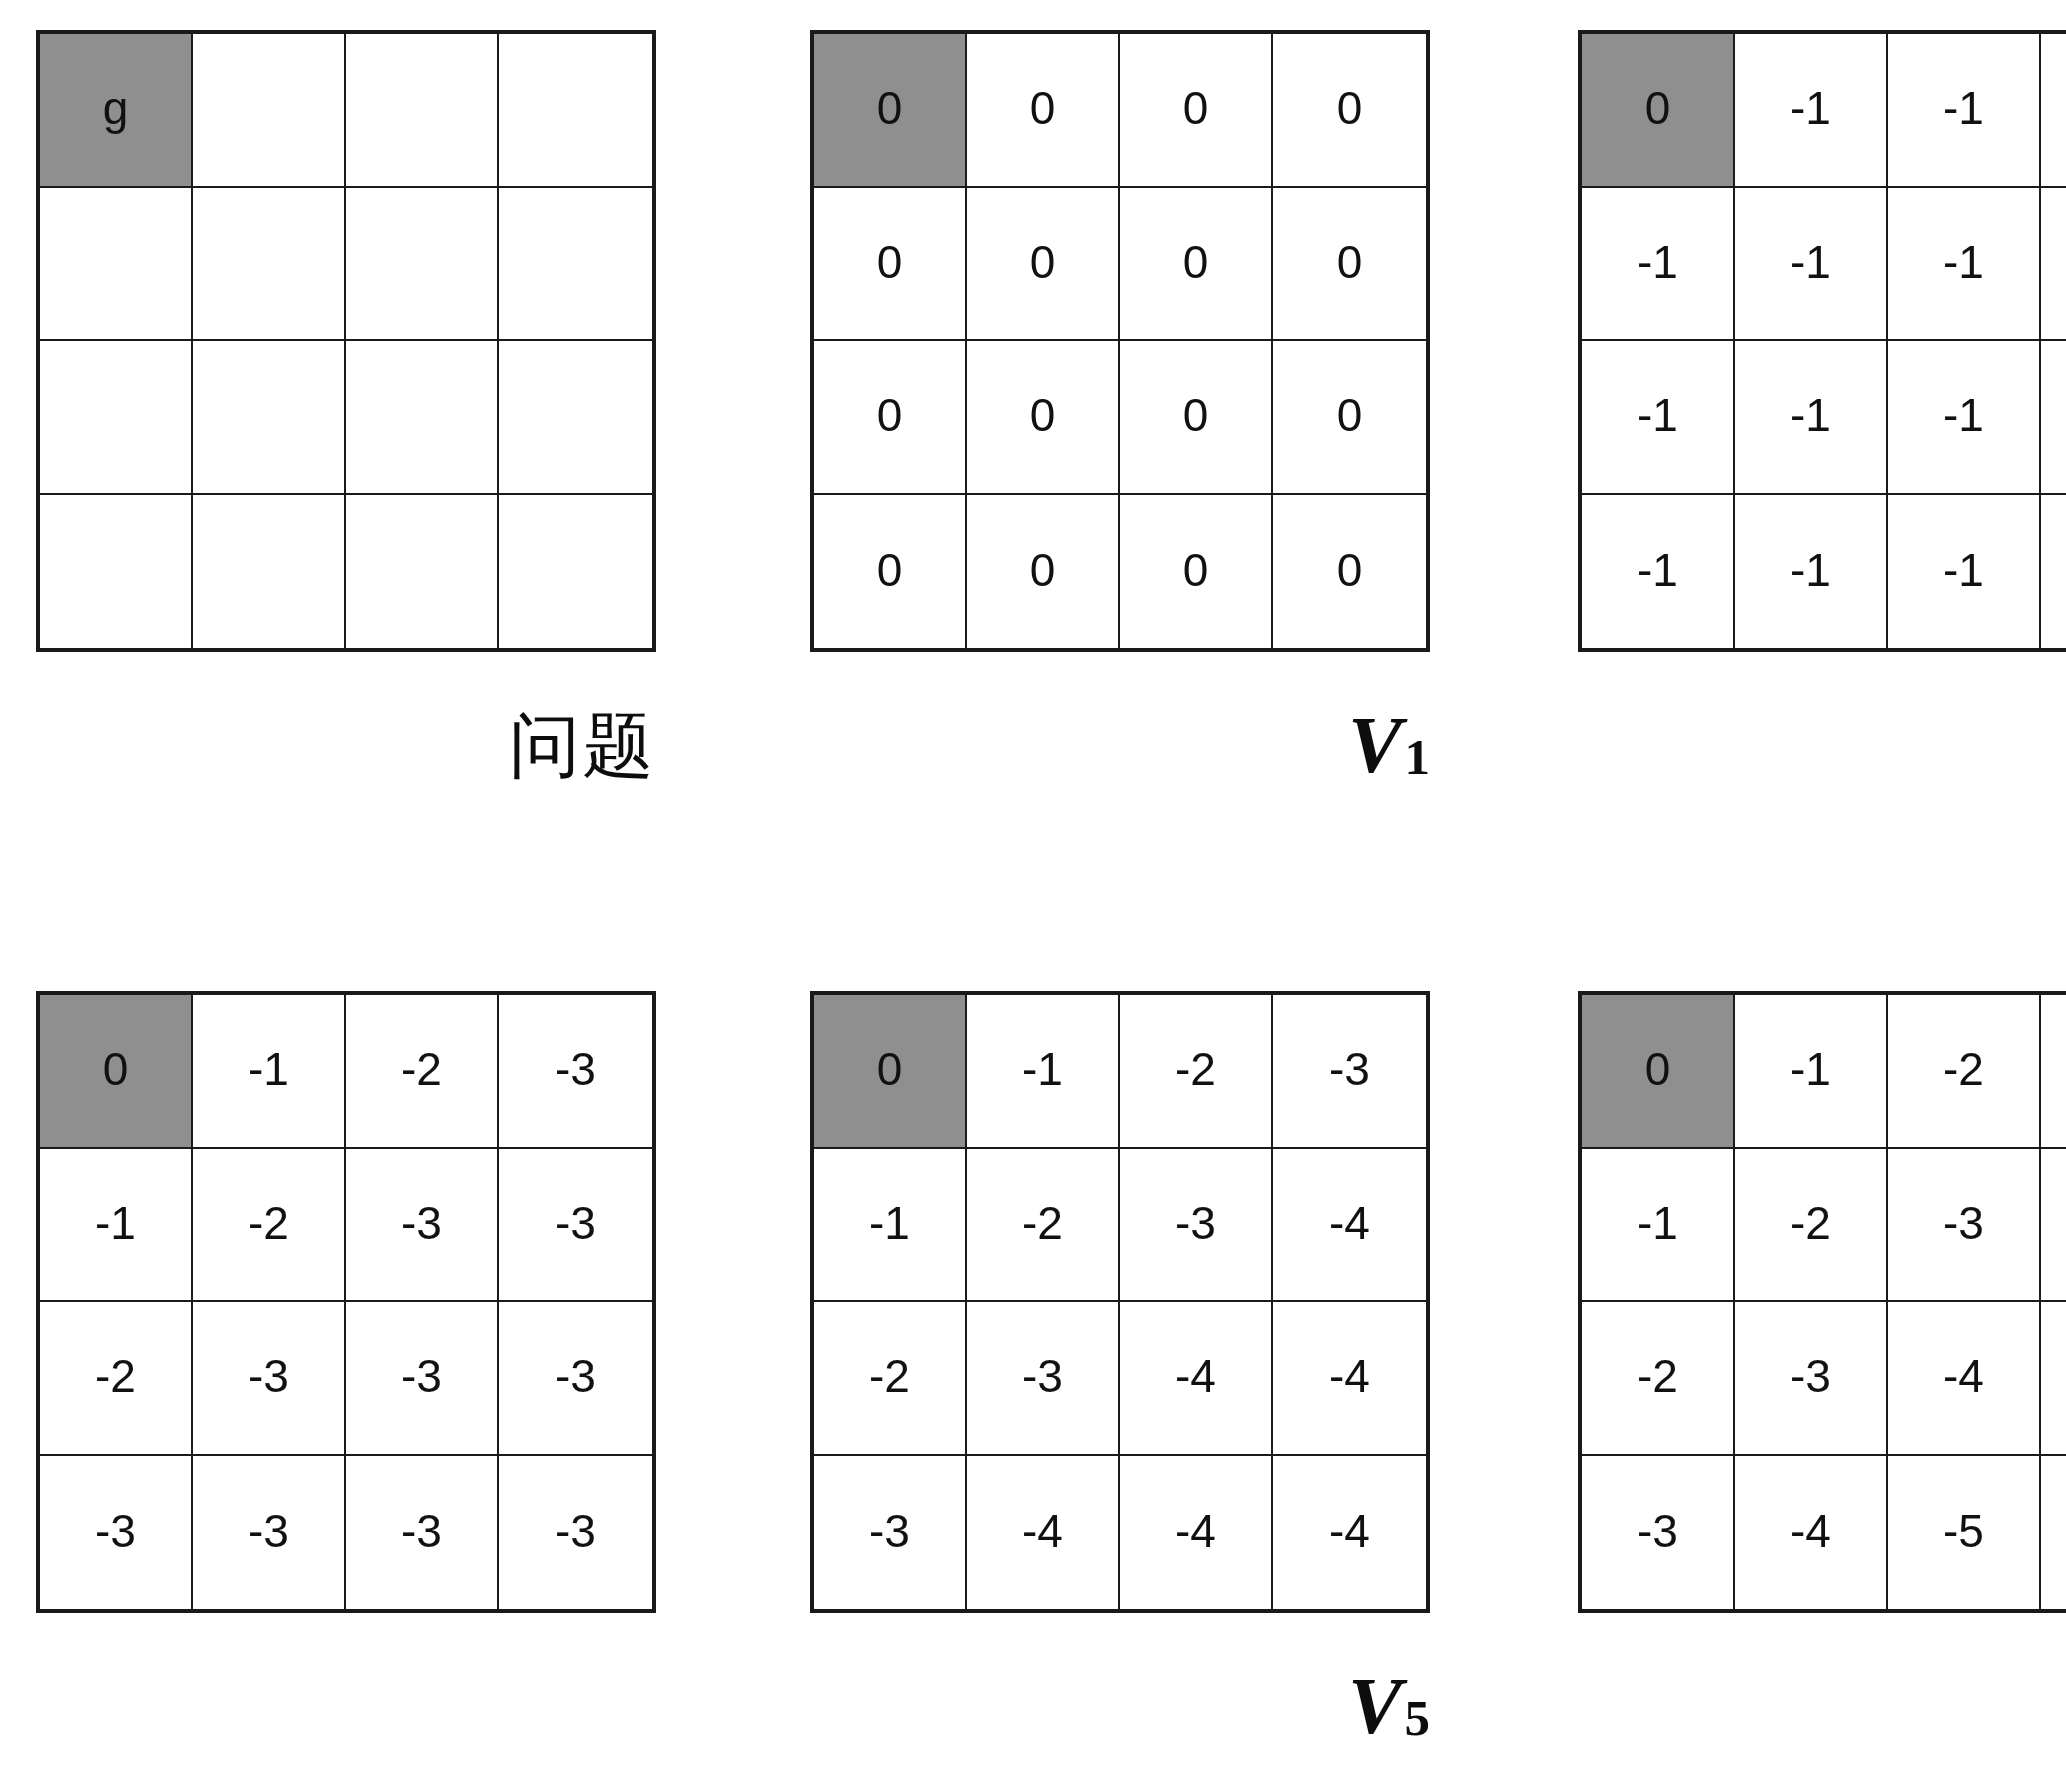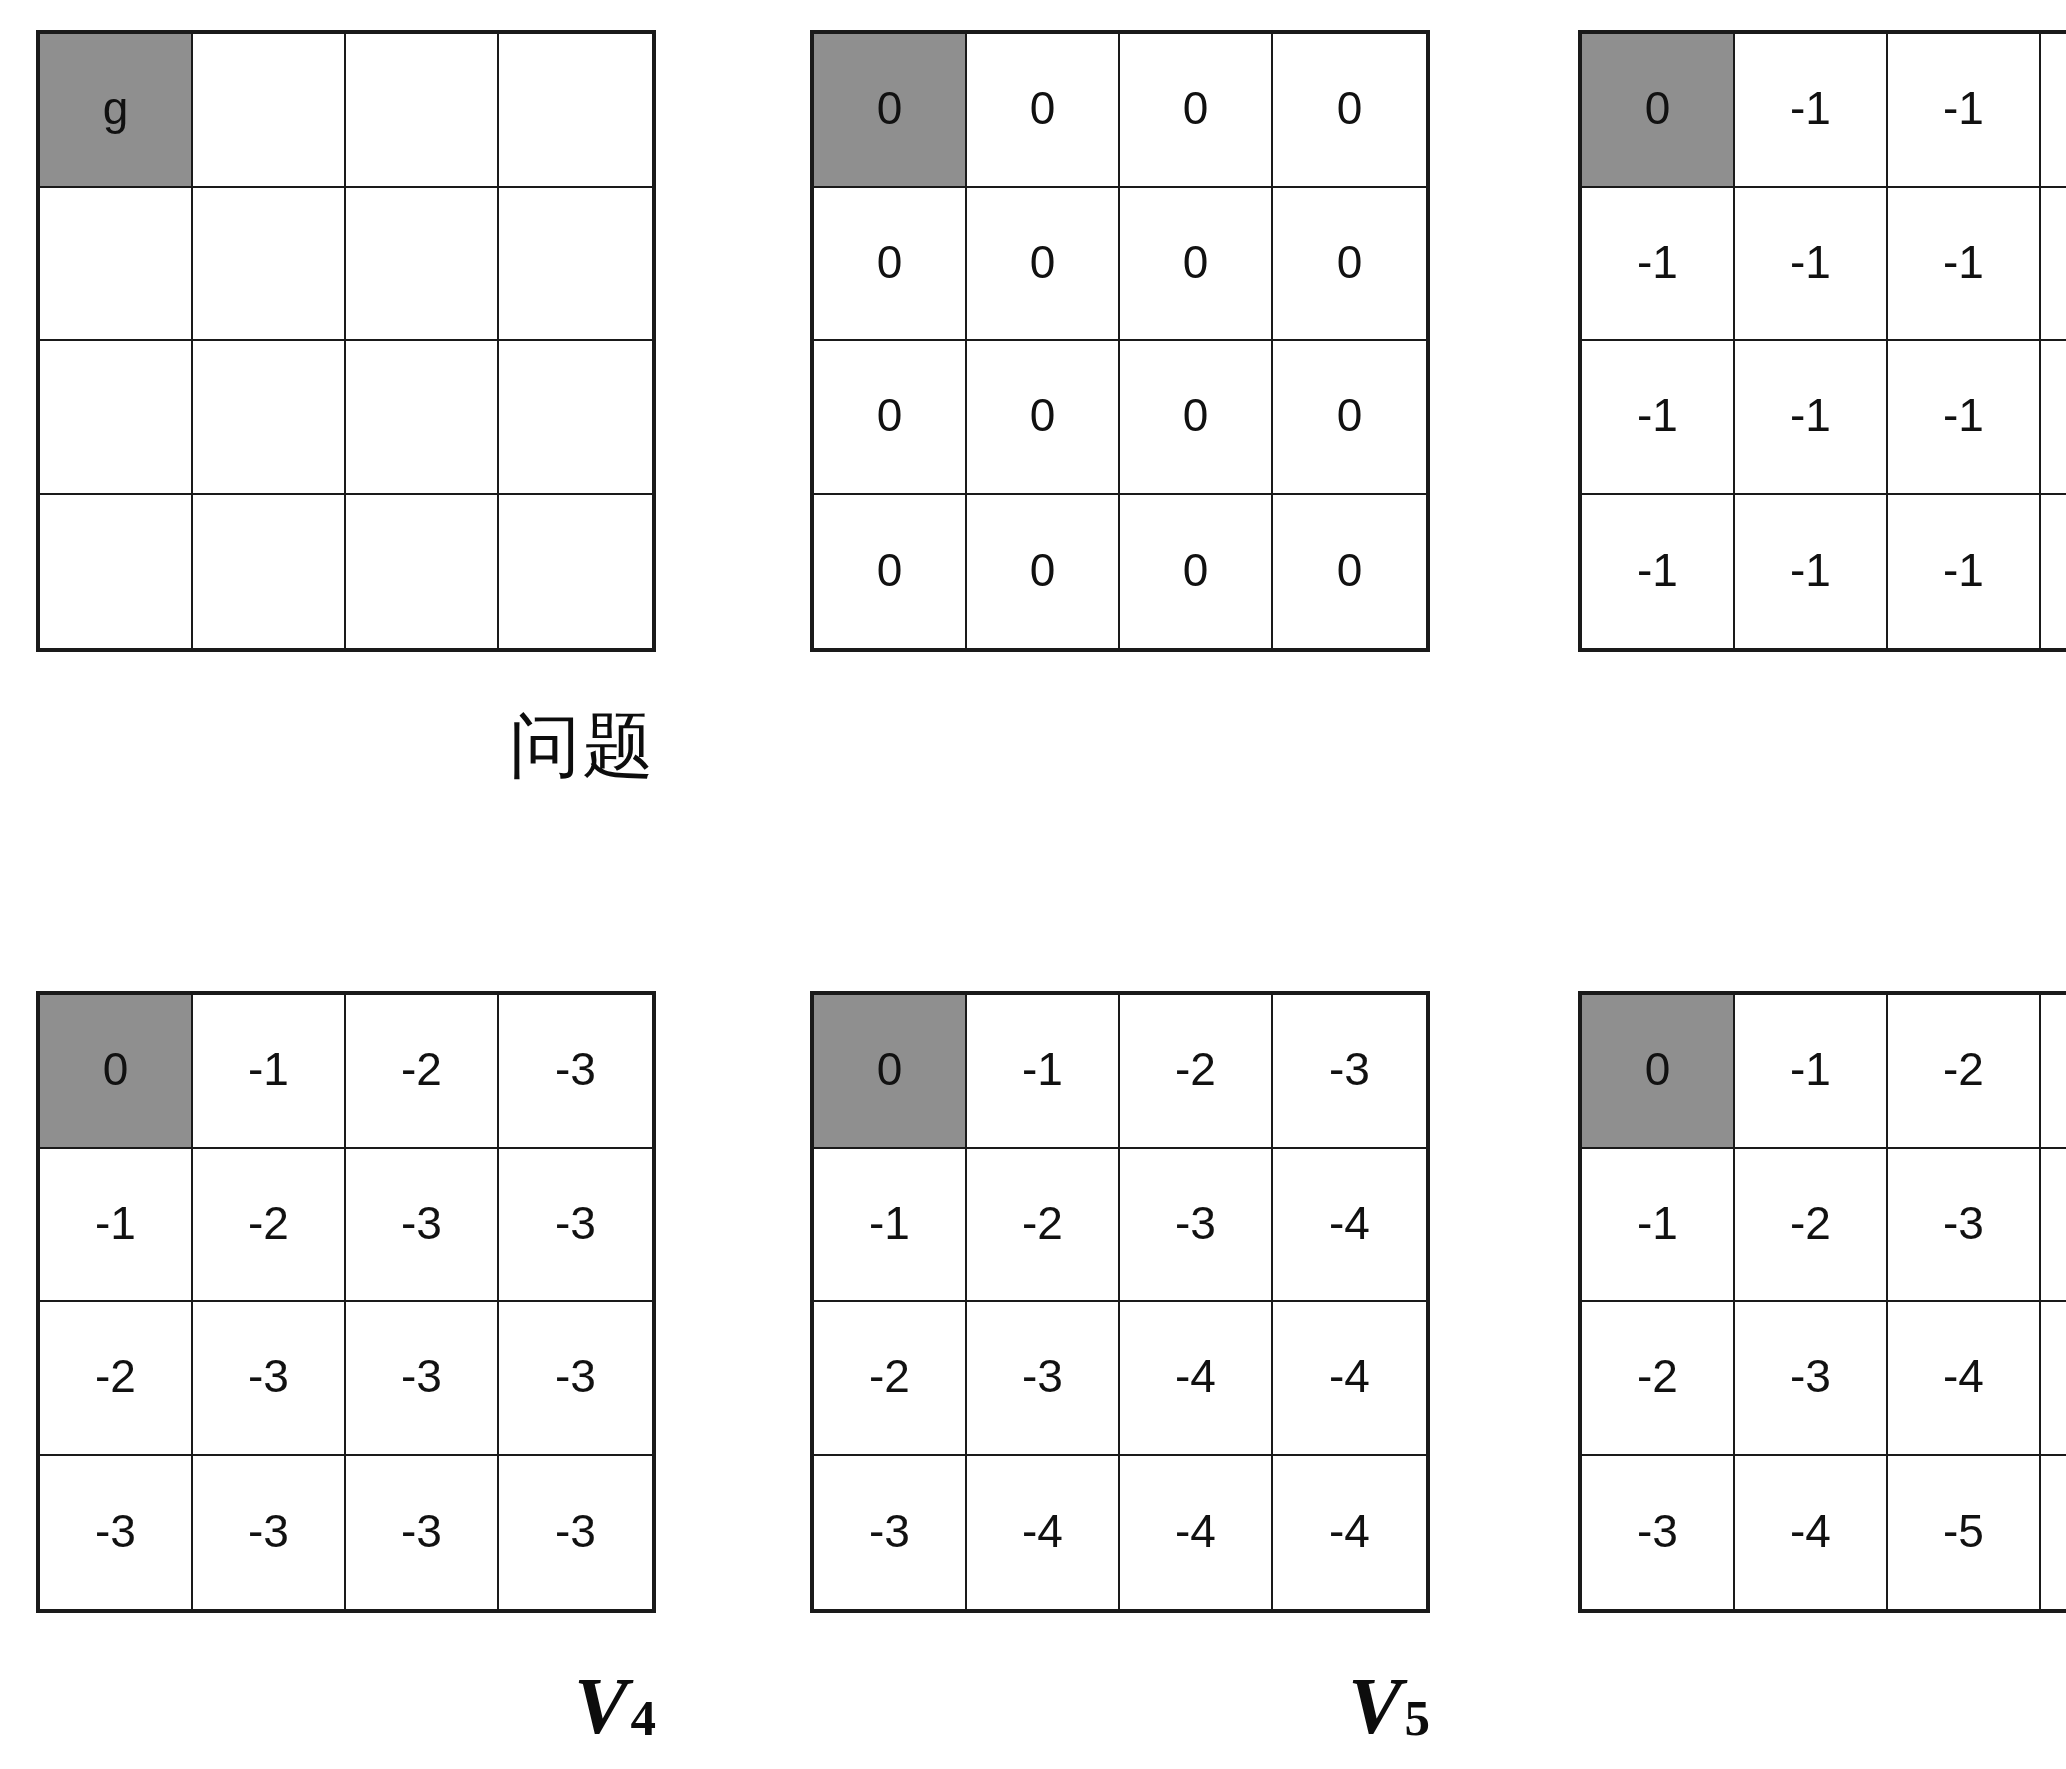--- a/index.html
+++ b/index.html
@@ -115,20 +115,21 @@
         <div class="cell col-last">0</div>
         <div class="cell">0</div>
         <div class="cell">0</div>
         <div class="cell">0</div>
         <div class="cell col-last">0</div>
         <div class="cell row-last">0</div>
         <div class="cell row-last">0</div>
         <div class="cell row-last">0</div>
         <div class="cell col-last row-last">0</div>
       </div>
+      <div class="caption caption-v" style="top: 669px;"><span class="vletter">V</span><span class="vsub">1</span></div>
     </div>
     <div class="board" style="left: 1578px; top: 30px; width: 620px;">
       <div class="grid" style="width: 620px; height: 622px;">
         <div class="cell start">0</div>
         <div class="cell">-1</div>
         <div class="cell">-1</div>
         <div class="cell col-last">-1</div>
         <div class="cell">-1</div>
         <div class="cell">-1</div>
         <div class="cell">-1</div>
@@ -156,21 +157,20 @@
         <div class="cell col-last">-3</div>
         <div class="cell">-2</div>
         <div class="cell">-3</div>
         <div class="cell">-3</div>
         <div class="cell col-last">-3</div>
         <div class="cell row-last">-3</div>
         <div class="cell row-last">-3</div>
         <div class="cell row-last">-3</div>
         <div class="cell col-last row-last">-3</div>
       </div>
-      <div class="caption caption-v" style="top: 669px;"><span class="vletter">V</span><span class="vsub">4</span></div>
     </div>
     <div class="board" style="left: 810px; top: 991px; width: 620px;">
       <div class="grid" style="width: 620px; height: 622px;">
         <div class="cell start">0</div>
         <div class="cell">-1</div>
         <div class="cell">-2</div>
         <div class="cell col-last">-3</div>
         <div class="cell">-1</div>
         <div class="cell">-2</div>
         <div class="cell">-3</div>

